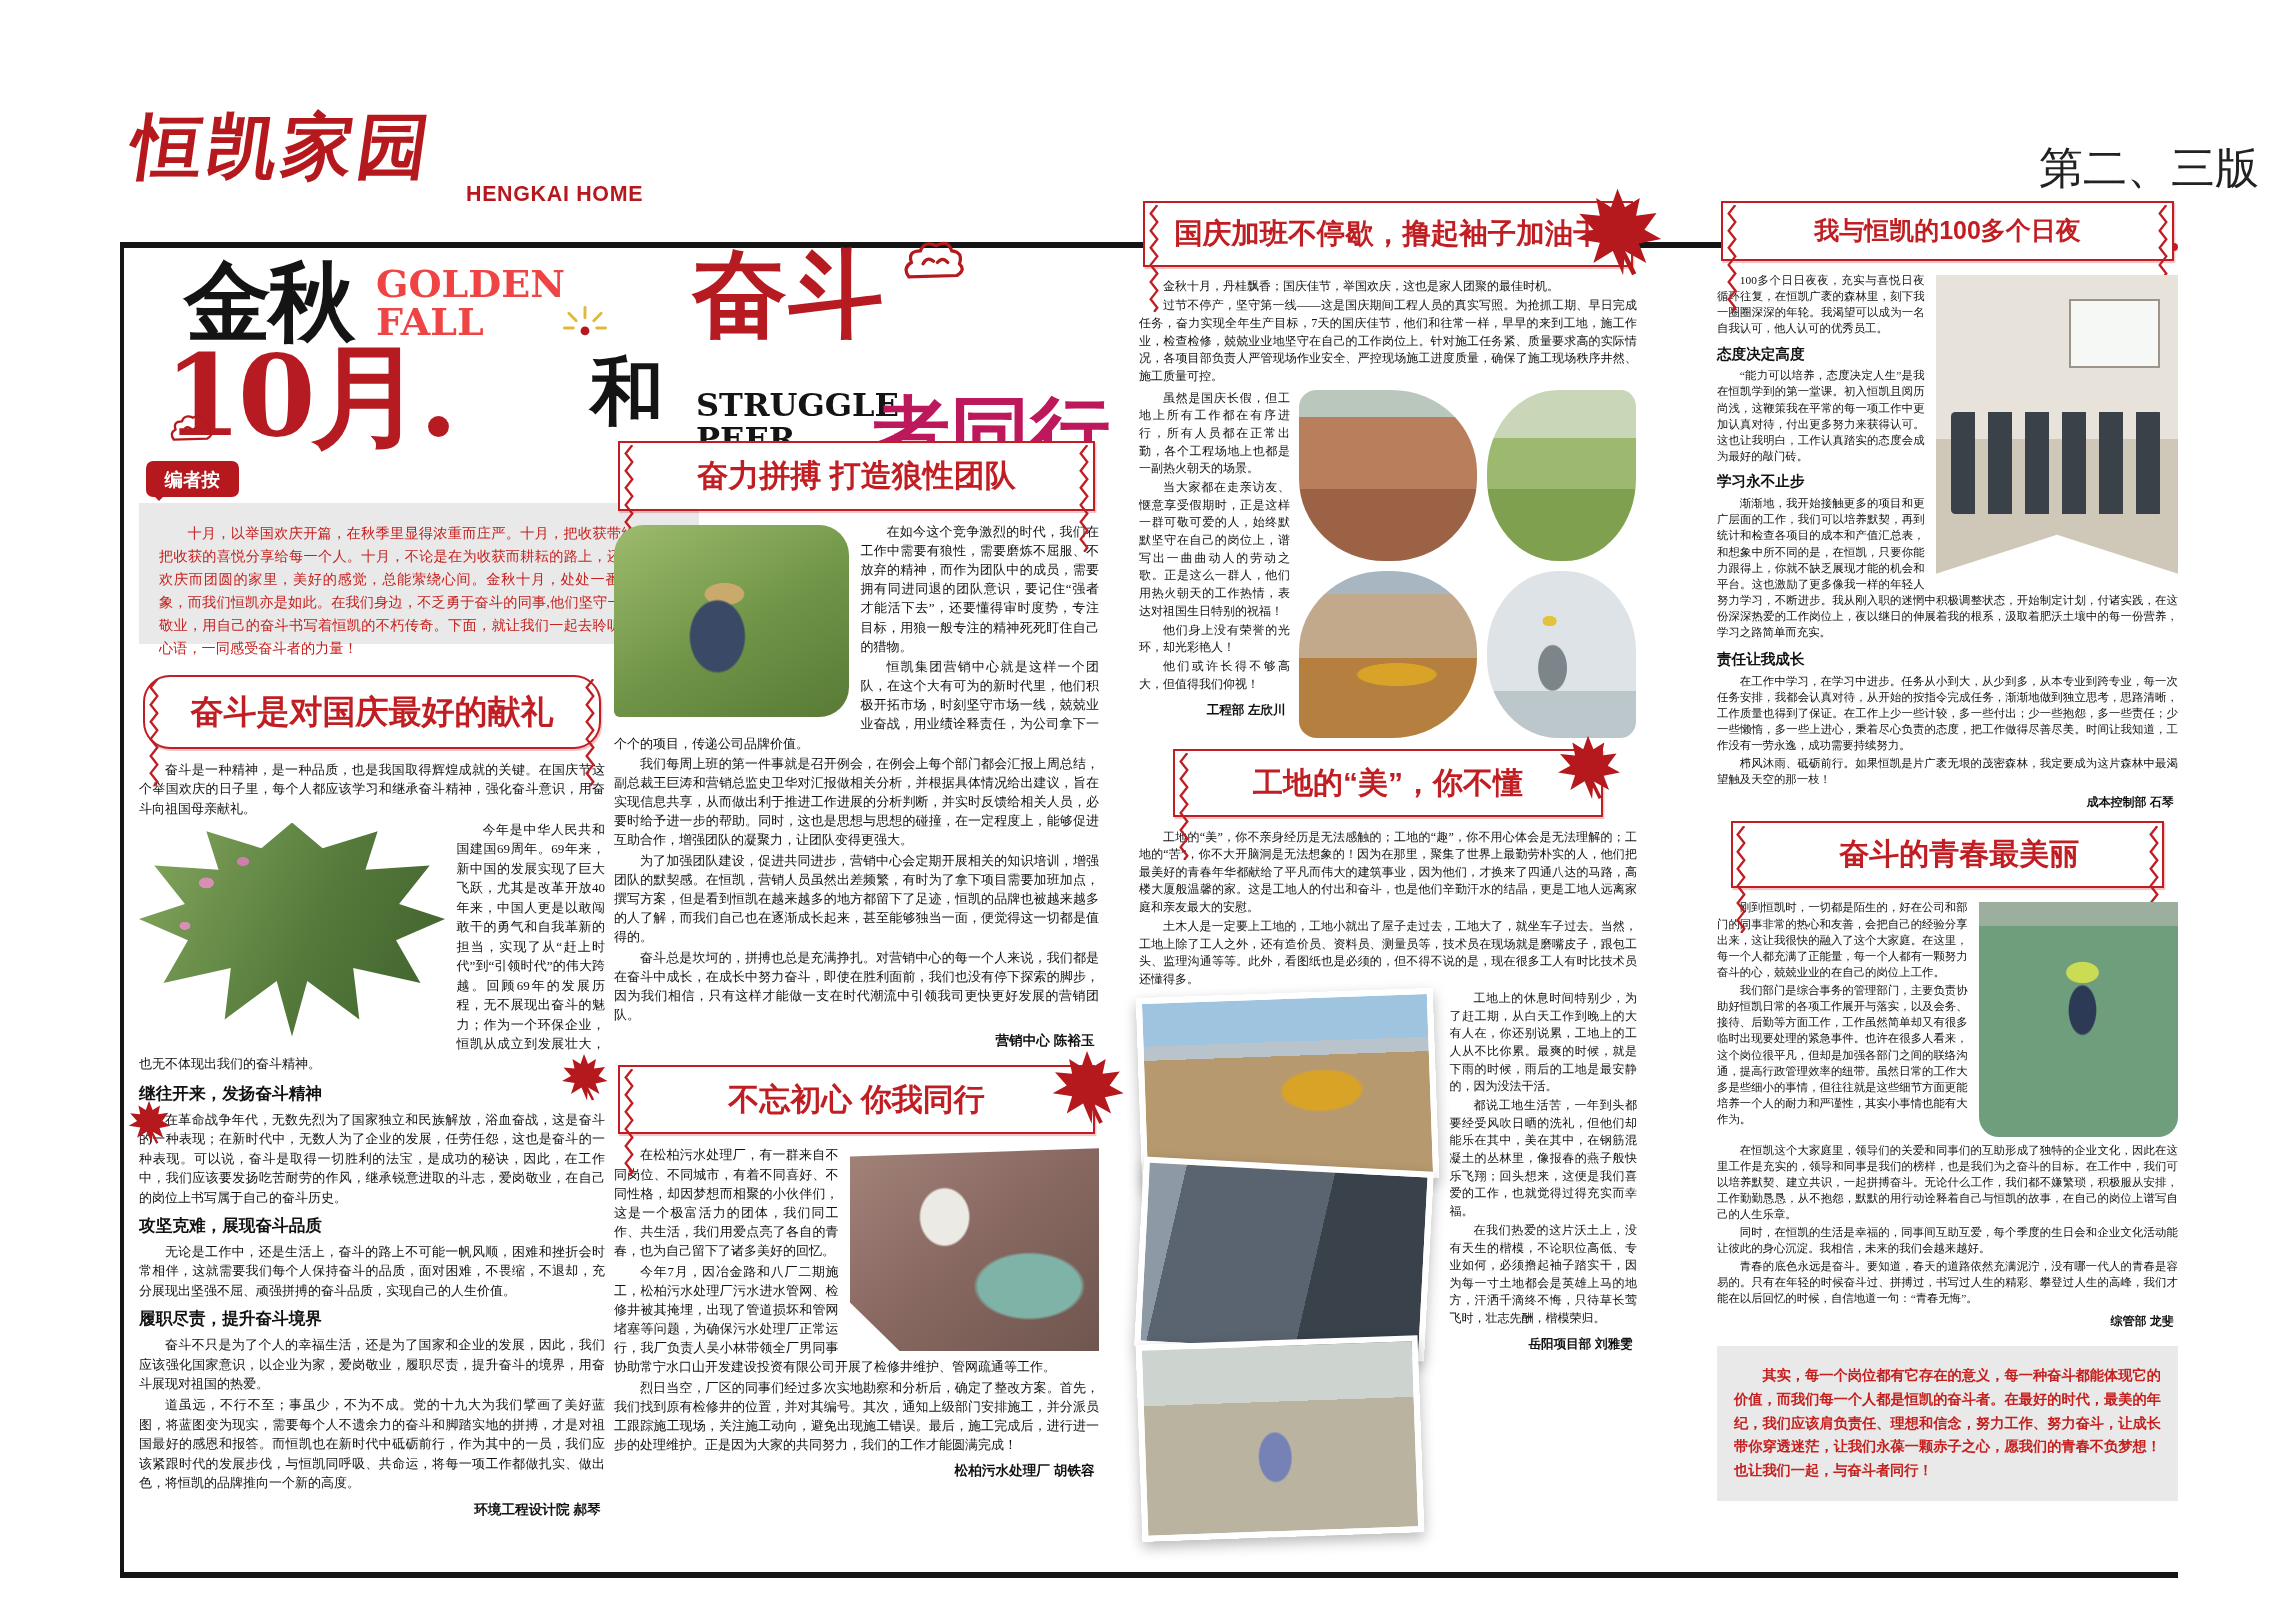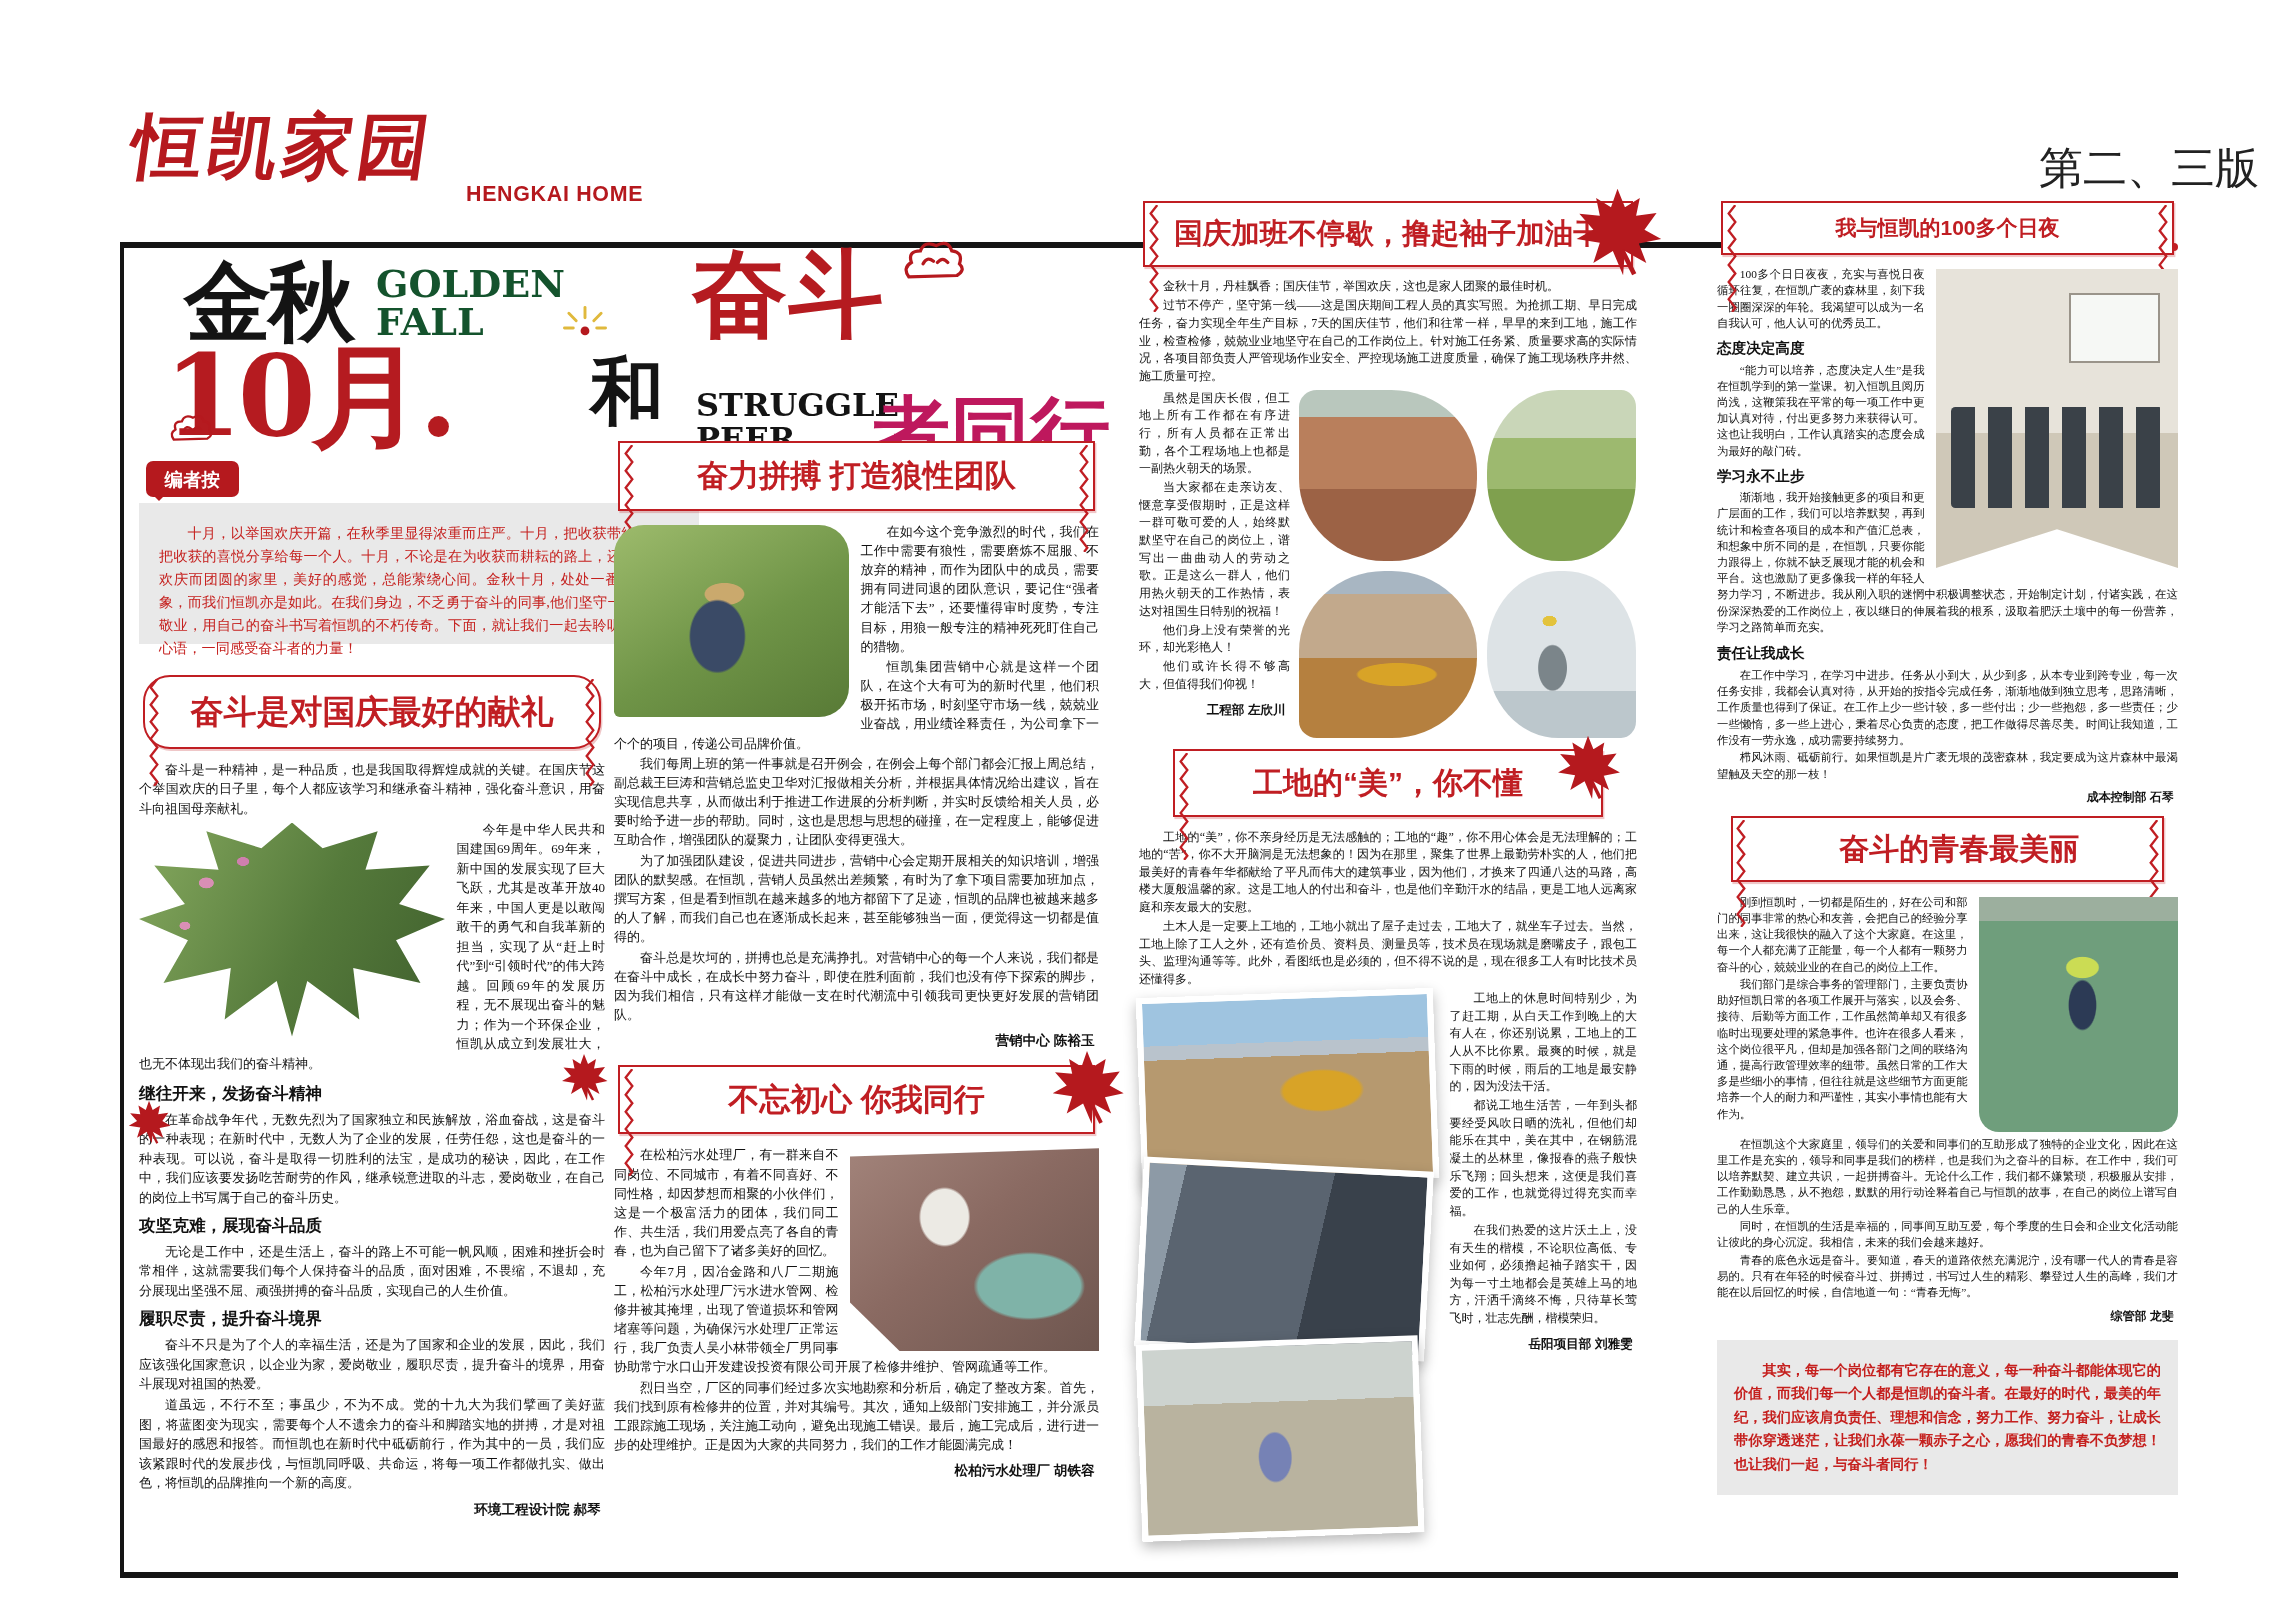--- a/index.html
+++ b/index.html
@@ -16,21 +16,21 @@
   .logo-cn{position:absolute;left:132px;top:100px;font-size:71px;font-weight:bold;color:#b5191e;
            transform:skewX(-8deg);letter-spacing:4.3px;font-family:"DejaVu Serif",serif;}
   .logo-en{position:absolute;left:466px;top:182px;font-size:21.4px;font-weight:bold;color:#b5191e;
            font-family:"Liberation Sans",sans-serif;letter-spacing:0.7px;}
   .editor-line{position:absolute;left:1844px;top:212px;font-size:19px;font-family:"Liberation Sans",sans-serif;color:#222;}
   .page-label{position:absolute;left:2039px;top:139px;font-size:44px;color:#222;font-family:"Liberation Sans",sans-serif;}
   
   .title-block{position:absolute;left:164px;top:249px;width:982px;height:214px;}
   .tb{position:absolute;font-weight:900;font-family:"DejaVu Serif",serif;line-height:1;}
   .t-cn1{left:20px;top:8.5px;font-size:87px;color:#141414;letter-spacing:-2.8px;}
-  .t-en1{left:212px;top:15.7px;font-size:38px;color:#14532d;line-height:1.02;font-weight:bold;}
+  .t-en1{left:212px;top:15.7px;font-size:38px;color:#ef4444;line-height:1.02;font-weight:bold;}
   .t-cn2{left:0px;top:91px;font-size:112px;color:#b51b20;letter-spacing:-4.3px;}
   .t-cn3{left:426px;top:105px;font-size:74px;color:#141414;}
   .t-cn4{left:528px;top:-2.8px;font-size:95px;color:#b51b20;letter-spacing:1.4px;}
   .t-en2{left:532px;top:140px;font-size:32px;color:#141414;line-height:1.05;font-weight:bold;}
   .t-cn5{left:706px;top:104px;font-size:80px;color:#be185d;margin-top:40px;}
   .deco{position:absolute;}
   
   .note-tag{position:absolute;left:146px;top:461px;background:#b5191e;color:#fff;font-weight:bold;
             font-family:"Liberation Sans",sans-serif;font-size:18.5px;padding:5.7px 18.5px;border-radius:7.1px;}
   .note-tag:after{content:"";position:absolute;left:7.1px;bottom:-10px;border:6.4px solid transparent;border-top-color:#b5191e;}
@@ -288,21 +288,21 @@
       <div class="ph ph-tilt ph-road"></div>
     </div>
     <p>工地上的休息时间特别少，为了赶工期，从白天工作到晚上的大有人在，你还别说累，工地上的工人从不比你累。最爽的时候，就是下雨的时候，雨后的工地是最安静的，因为没法干活。</p>
     <p>都说工地生活苦，一年到头都要经受风吹日晒的洗礼，但他们却能乐在其中，美在其中，在钢筋混凝土的丛林里，像报春的燕子般快乐飞翔；回头想来，这便是我们喜爱的工作，也就觉得过得充实而幸福。</p>
     <p>在我们热爱的这片沃土上，没有天生的楷模，不论职位高低、专业如何，必须撸起袖子踏实干，因为每一寸土地都会是英雄上马的地方，汗洒千滴终不悔，只待草长莺飞时，壮志先酬，楷模荣归。</p>
     <div class="byline">岳阳项目部 刘雅雯</div>
     <div class="clear"></div>
   </section>
 
   <section class="col col4">
-    <div class="banner" style="font-size:21px;">
+    <div class="banner" style="font-size:25px;">
       <svg class="zz l" viewBox="0 0 14 150" width="10" height="107">
           <use href="#zigsym"></use>
         </svg><svg class="zz r" viewBox="0 0 14 150" width="10" height="107">
           <use href="#zigsym"></use>
         </svg>
       <span class="bt">我与恒凯的100多个日夜</span>
     </div>
     <div class="ph ph-meet fr">
       <div class="screen"></div>
       <div class="chairs"></div>

